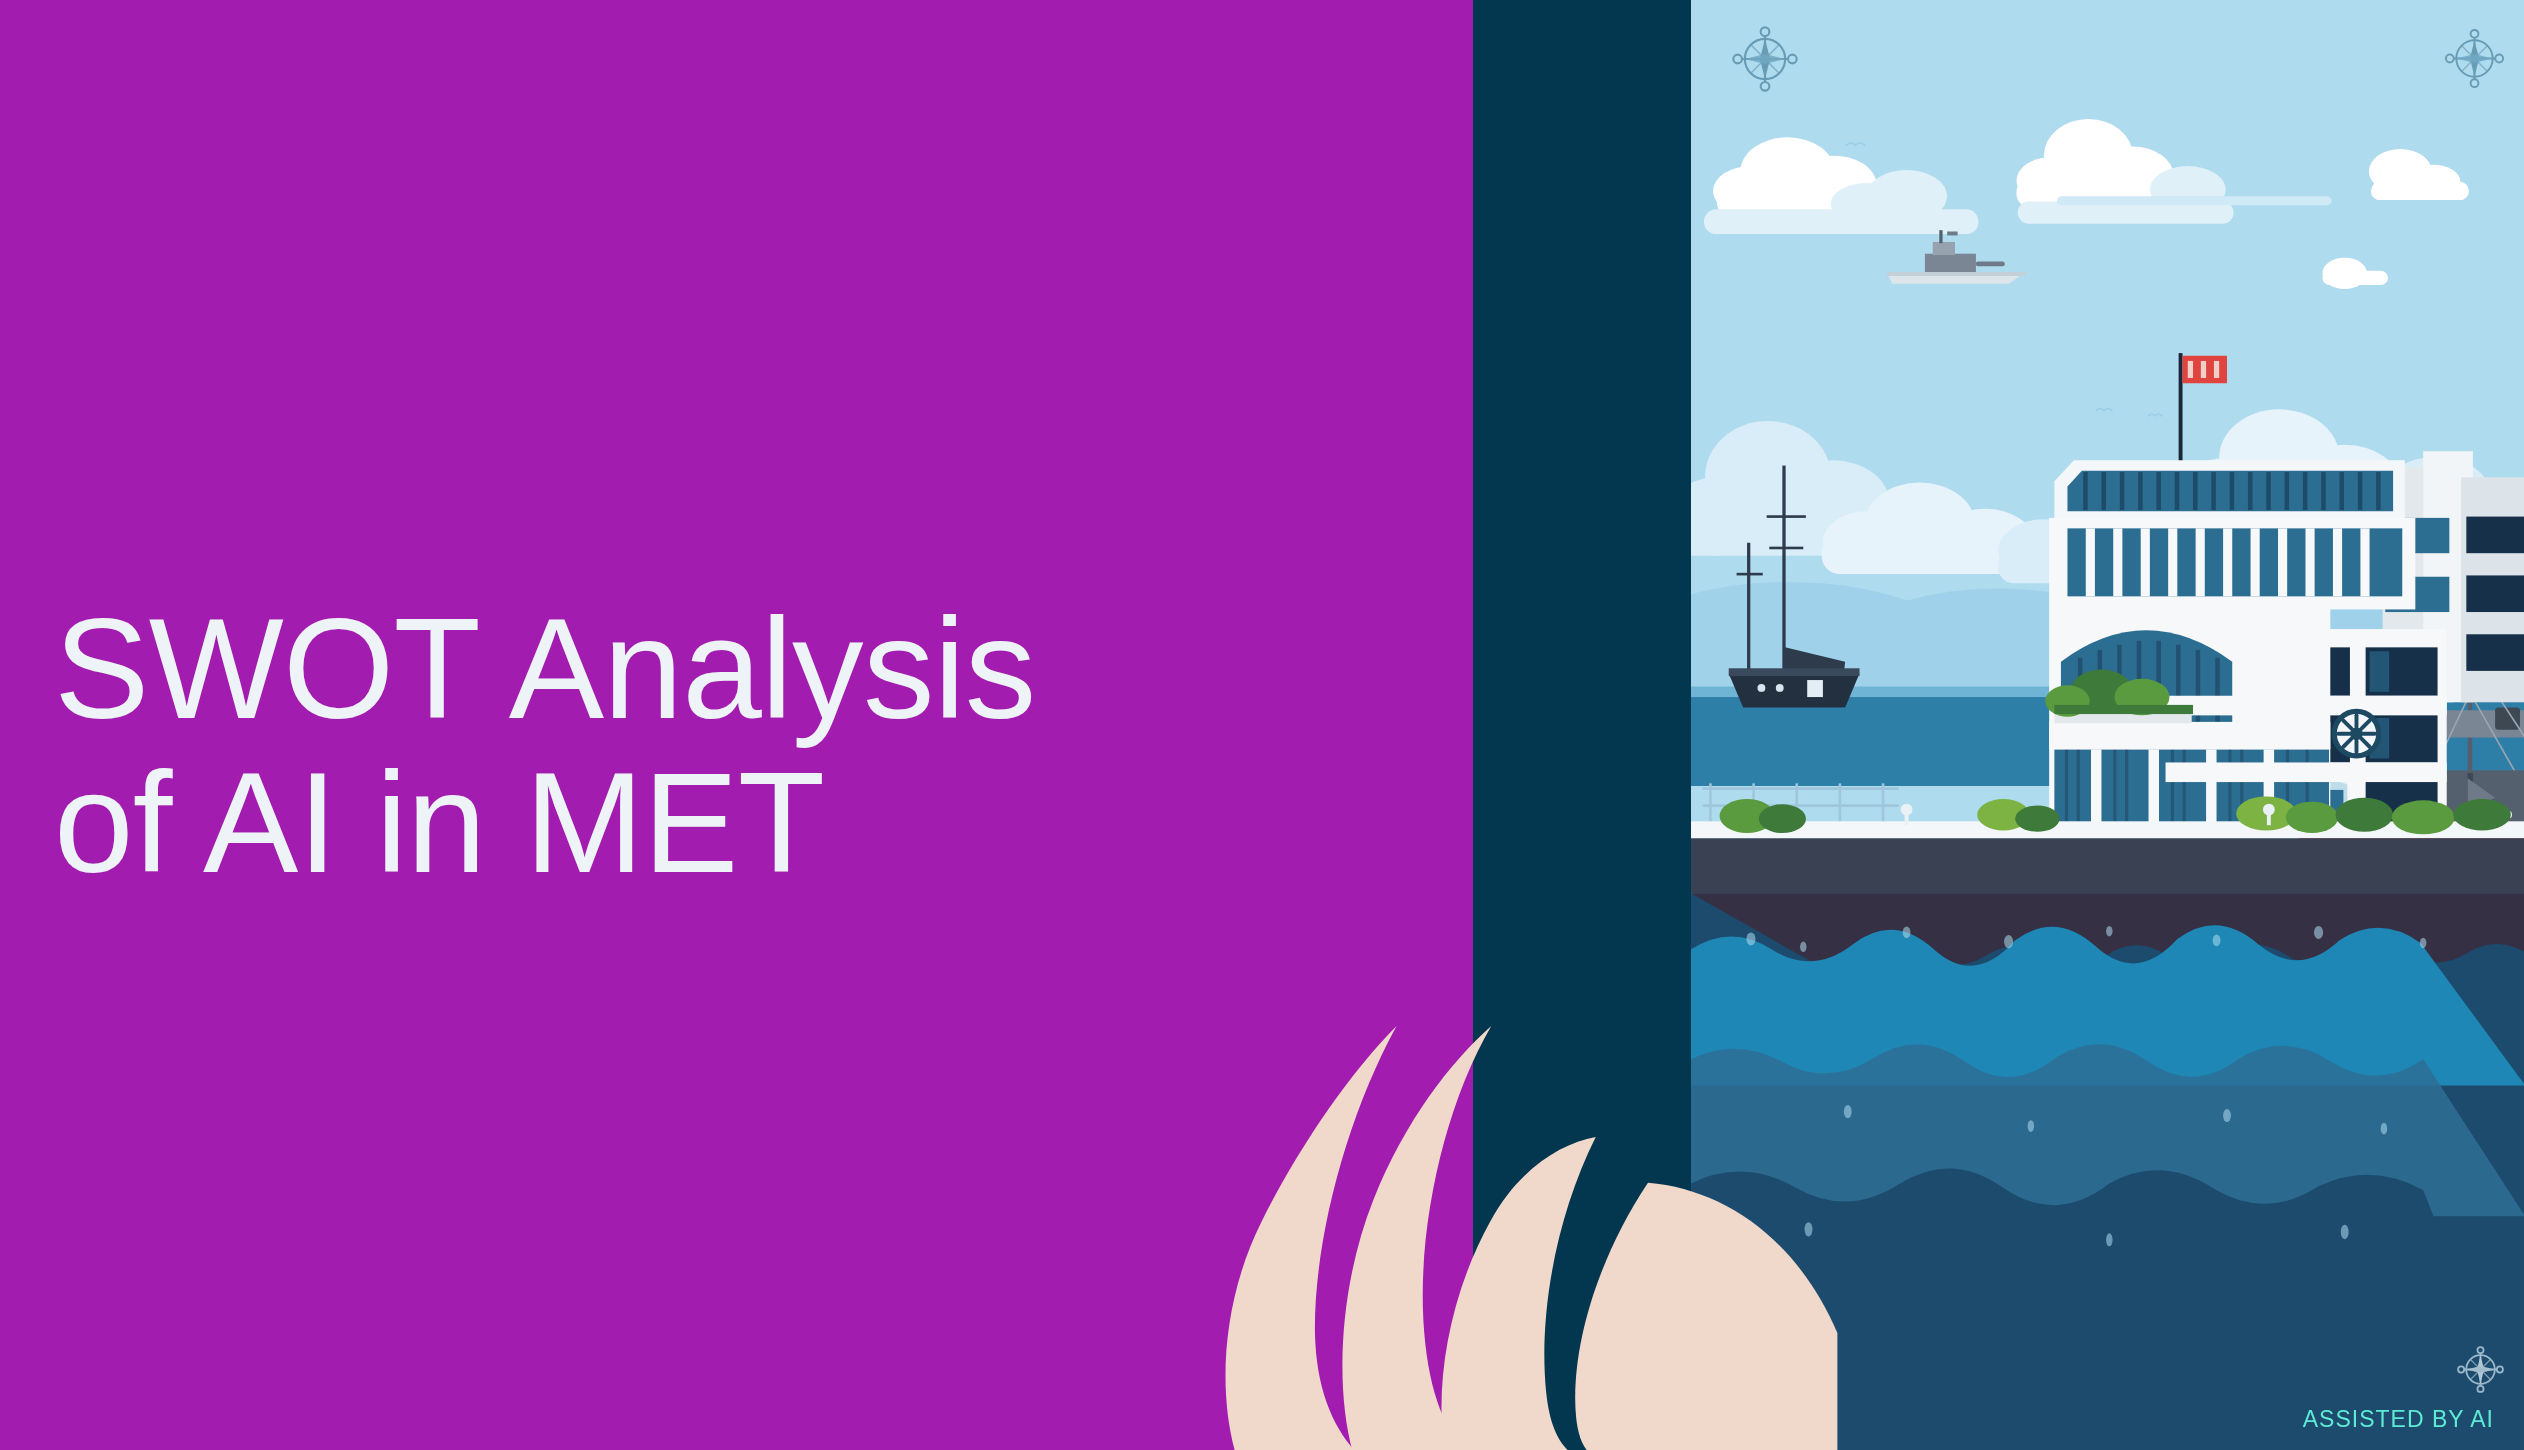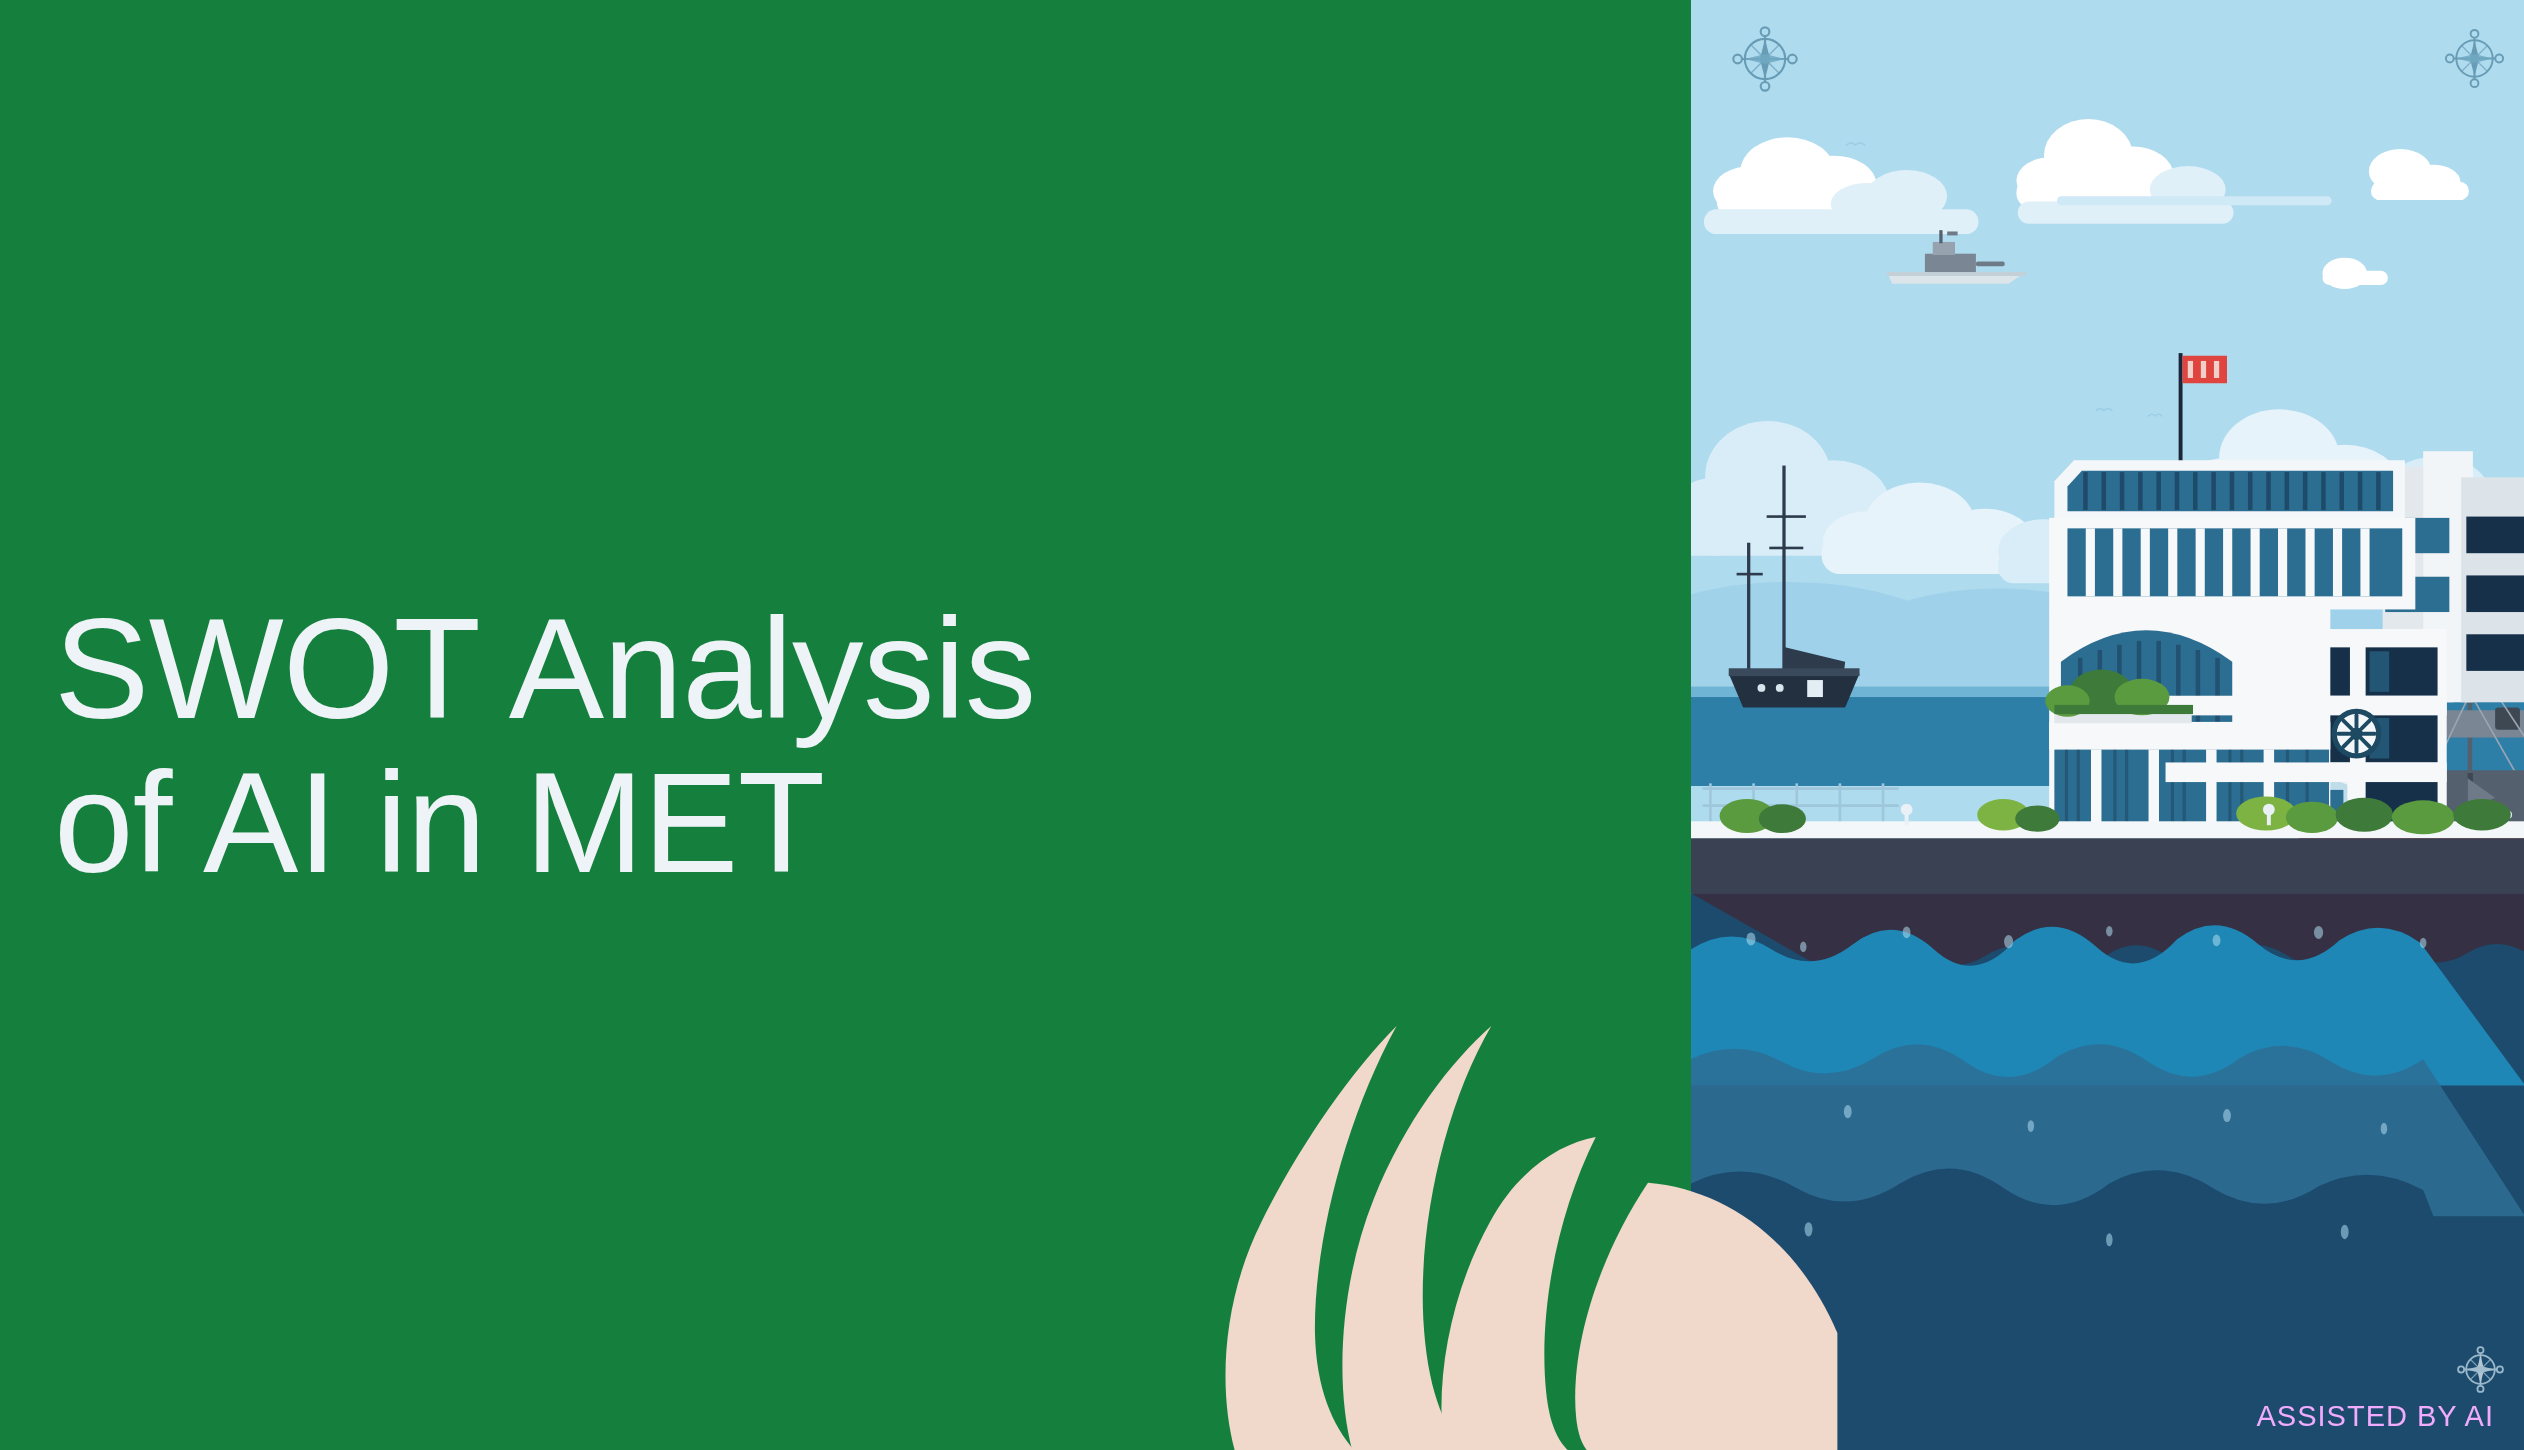--- a/index.html
+++ b/index.html
@@ -17,23 +17,23 @@
     width: 2525px;
     height: 1451px;
     overflow: hidden;
     background: #02374F;
   }
 
   
   #left-panel {
     position: absolute;
     left: 0; top: 0;
-    width: 1691px;
+    width: 1473px;
     height: 1451px;
-    background: #15803d;
+    background: #a21caf;
     z-index: 6;
   }
 
   #title-block {
     position: absolute;
     left: 54px;
     top: 592px;
     width: 1504px;
   }
   .slide-title {
@@ -94,23 +94,23 @@
     pointer-events: none;
   }
   #petal-decor svg { display: block; width: 100%; height: 100%; }
 
   
   #assisted-footer {
     position: absolute;
     right: 31px;
     bottom: 18.3px;
     z-index: 10;
-    font-size: 29px;
+    font-size: 23px;
     letter-spacing: 1px;
-    color: #f0abfc;
+    color: #5eead4;
     font-weight: 400;
     white-space: nowrap;
   }
 </style>
 </head>
 <body>
 
 <div id="slide">
 
   <div id="left-panel">

